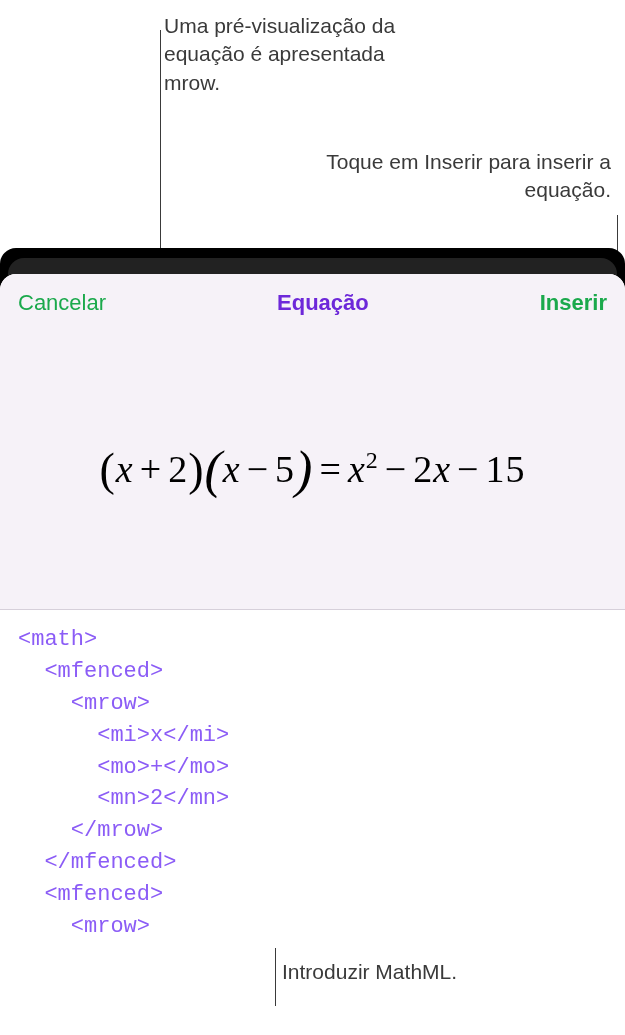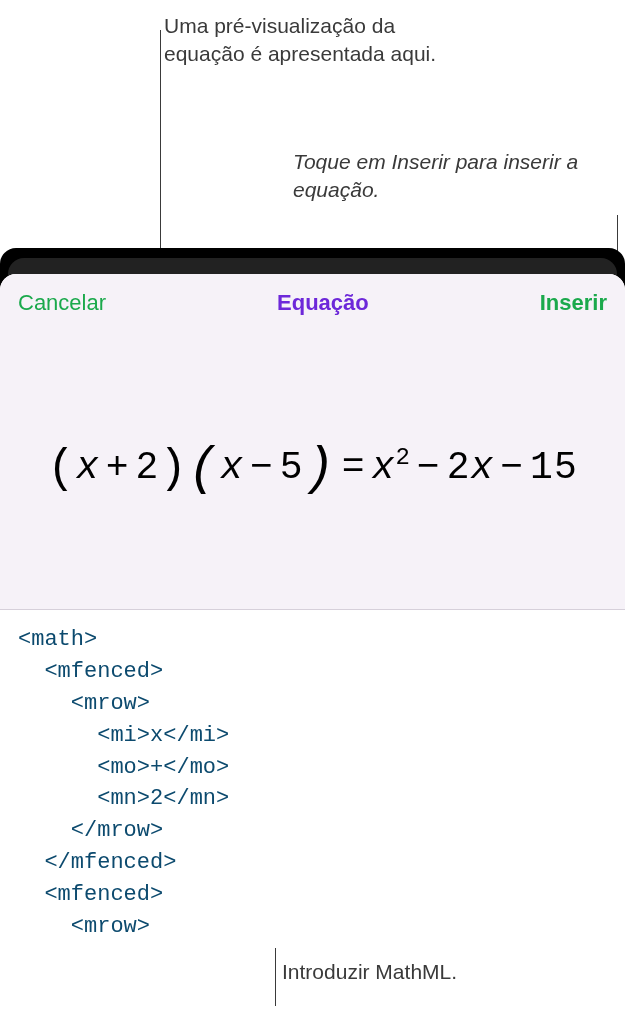--- a/index.html
+++ b/index.html
@@ -16,24 +16,24 @@
       font-size: 21px;
       color: #3a3a3a;
       line-height: 1.35;
     }
     .callout-preview {
       left: 164px;
       top: 12px;
       width: 280px;
     }
     .callout-insert {
-      right: 22px;
+      right: 14px;
       top: 148px;
       width: 310px;
-      font-style: italic;
+      text-align: right;
     }
     .callout-mathml {
       left: 282px;
       top: 958px;
       width: 300px;
     }
     .callout-line {
       position: absolute;
       background: #3a3a3a;
     }
@@ -110,21 +110,21 @@
     }
     .preview-area {
       height: 280px;
       background: #f6f2f8;
       display: flex;
       align-items: center;
       justify-content: center;
       border-bottom: 1px solid #d6d0da;
     }
     .equation {
-      font-family: Liberation Mono, monospace;
+      font-family: Liberation Serif, serif;
       font-size: 38px;
       font-style: italic;
       color: #000;
       white-space: nowrap;
       letter-spacing: 1px;
     }
     .equation .op {
       font-style: normal;
       padding: 0 6px;
     }
@@ -143,29 +143,29 @@
       vertical-align: 14px;
     }
     .equation .num {
       font-style: normal;
     }
     .code-area {
       background: #ffffff;
       padding: 14px 18px;
       font-family: Menlo, Consolas, "Courier New", monospace;
       font-size: 22px;
-      color: #0c4a6e;
+      color: #8b5cf6;
       line-height: 1.45;
       white-space: pre;
     }
   </style>
 </head>
 <body>
 
-<div class="callout callout-preview">Uma pré-visualização da equação é apresentada aqui.</div>
+<div class="callout callout-preview">Uma pré-visualização da equação é apresentada mrow.</div>
 <div class="callout-line line-preview"></div>
 
 <div class="callout callout-insert">Toque em Inserir para inserir a equação.</div>
 <div class="callout-line line-insert"></div>
 
 <div class="phone-bg"></div>
 <div class="phone-bg2"></div>
 
 <div class="sheet">
   <div class="sheet-header">

